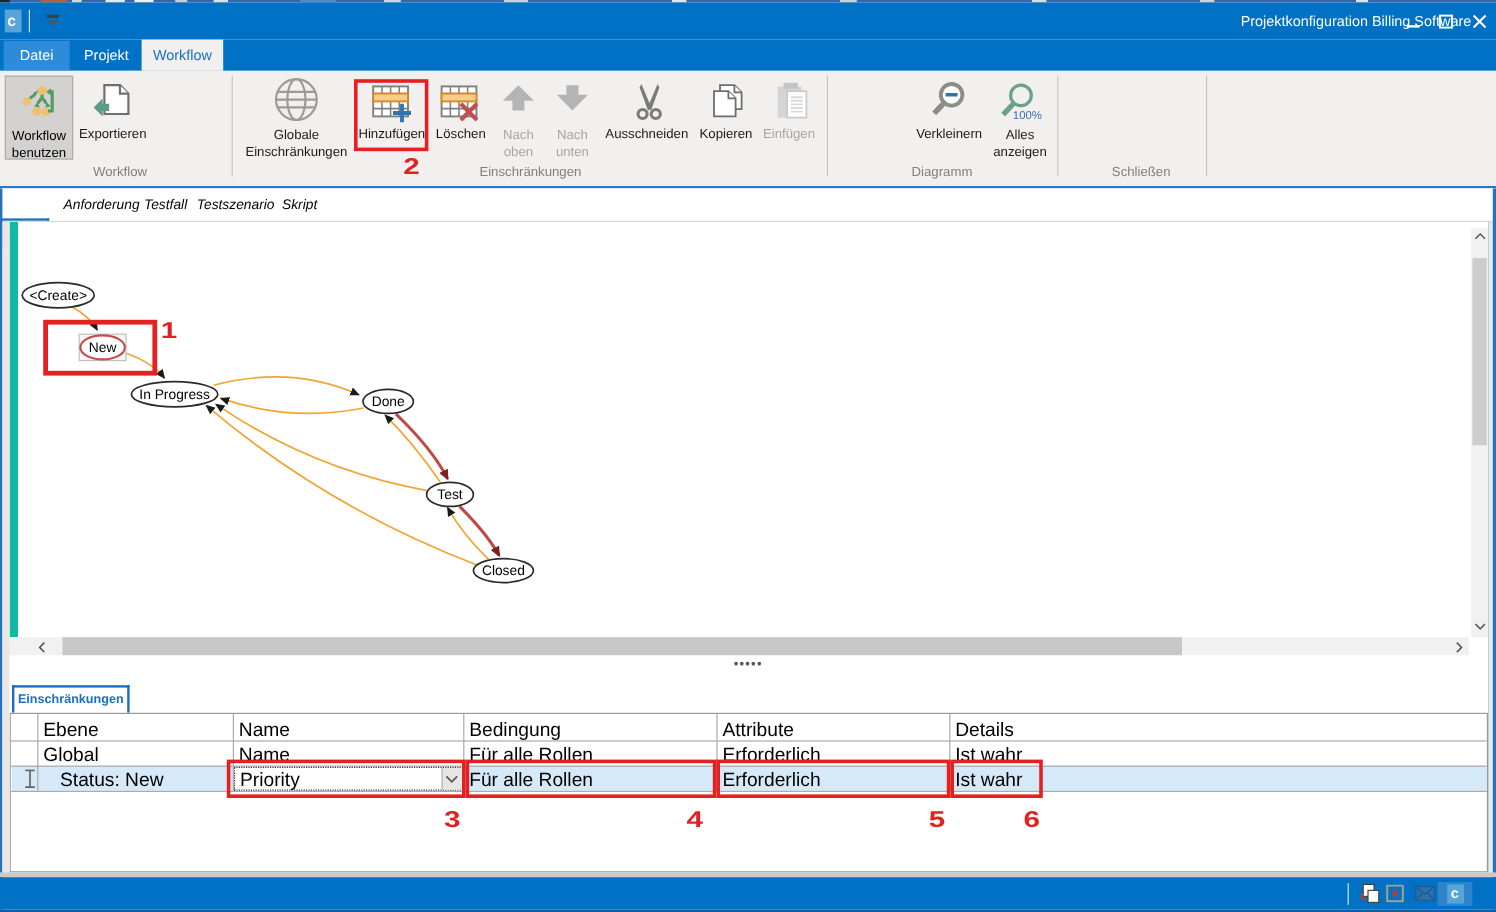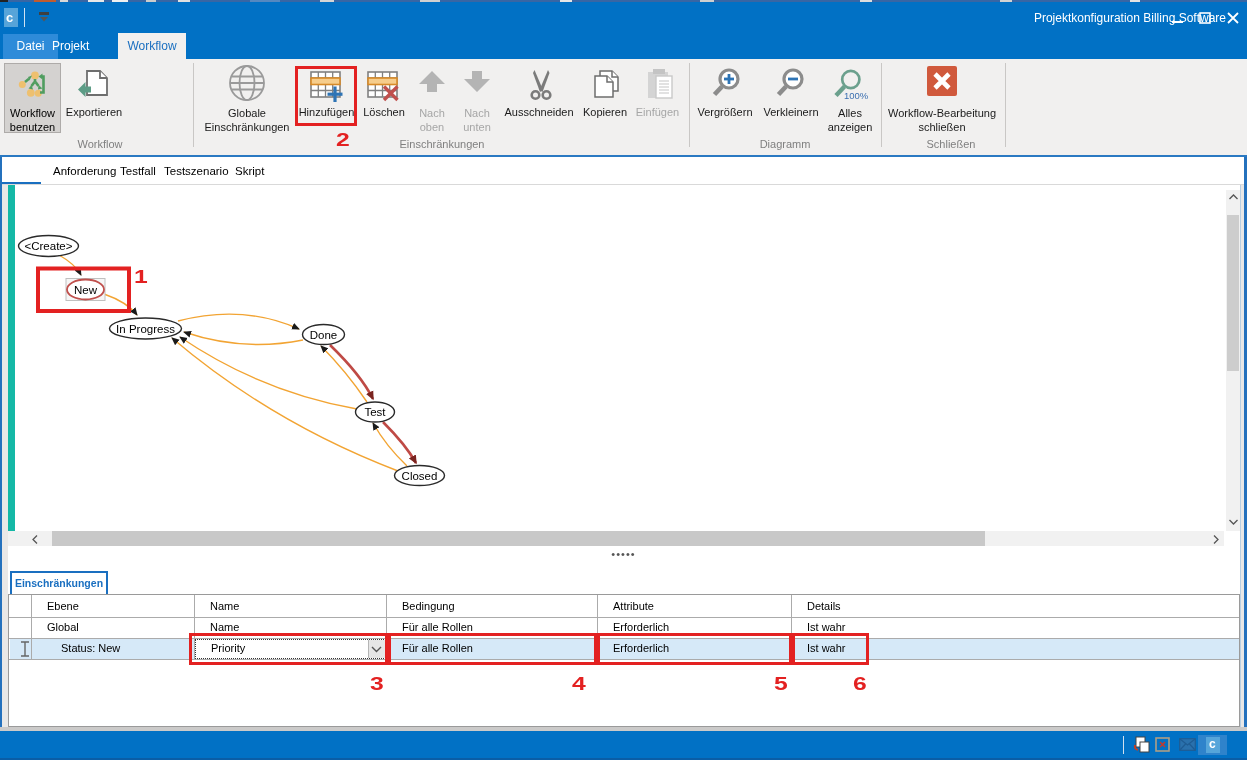--- a/index.html
+++ b/index.html
@@ -13,50 +13,50 @@
 #qlogo { left:4px; top:6px; width:14px; height:19px; background:#57a4d9; }
 #qlogo span { position:absolute; left:2px; top:2px; font-size:13px; font-weight:bold; color:#fff; }
 #qsep { left:24px; top:6px; width:1px; height:19px; background:#cfe2f2; }
 #title { left:0; top:9px; width:1226px; text-align:right; color:#fff; font-size:12px; }
 
 .winbtn { top:9px; height:14px; color:#fff; }
 
 #tabrow { left:0; top:33px; width:1247px; height:26px; background:#0171c5; }
 .rtab { position:absolute; top:1px; height:25px; line-height:25px; text-align:center; color:#fff; font-size:12px; }
 #tab-datei { left:3px; width:55px; background:#2e8bd9; }
-#tab-projekt { left:52px; width:36px; }
+#tab-projekt { left:70px; width:36px; }
 #tab-workflow { left:118px; width:68px; background:#f1f0ef; color:#1a6fc0; top:0; height:26px; line-height:26px; }
 
 #ribbon { left:0; top:59px; width:1247px; height:96px; background:#f1f0ef; }
 .rbtn { position:absolute; top:3px; text-align:center; font-size:11px; color:#1a1a1a; }
 .rbtn .ic { display:block; margin:2px auto 4px auto; }
 .rlabel { position:absolute; top:79px; font-size:11px; color:#7f7f7f; text-align:center; }
 .rsep { position:absolute; top:4px; width:1px; height:84px; background:#c9c7c5; }
 .gray { color:#a6a6a6; }
 #wfbtn { left:4px; top:4px; width:57px; height:70px; background:#d4d2d0; border:1px solid #aeaba9; text-align:center; font-size:11px; }
 .redbox { position:absolute; border:3.5px solid #e32121; }
 .rednum { position:absolute; color:#e32121; font-weight:bold; font-size:19px; font-family:"Liberation Sans",sans-serif; transform:scaleX(1.3); transform-origin:0 50%; }
 #ribbonline { left:0; top:155px; width:1247px; height:2px; background:#2a79c2; }
 
 #doctabs { left:0; top:157px; width:1247px; height:28px; background:#fff; }
-#doctabs .dt { position:absolute; top:8px; font-size:11.5px; color:#000; }
+#doctabs .dt { position:absolute; top:8px; font-size:11.5px; color:#000;font-style:italic; }
 #fehlertab { left:6px; top:3px; width:41px; height:25px; border:2px solid #1a6fc0; border-bottom:none; color:#1a6fc0; font-weight:bold; font-size:10.5px; text-align:center; line-height:23px; background:#fff; z-index:2;margin-top:25px; }
 #dtline { left:0; top:184px; width:1247px; height:1px; background:#d9d9d9; }
 
 #diagram { left:8px; top:185px; width:1219px; height:346px; background:#fff; border-left:7px solid #14b8a6; }
 #vscroll { left:1226px; top:190px; width:14px; height:341px; background:#f1f1f1; }
 #vthumb { left:1227px; top:215px; width:12px; height:156px; background:#cdcdcd; }
 #hscroll { left:8px; top:531px; width:1216px; height:15px; background:#f1f1f1; }
 #hthumb { left:52px; top:531px; width:933px; height:15px; background:#c8c8c8; }
 #splitdots { left:0; top:548px; width:1247px; height:10px; text-align:center; font-size:11px; color:#555; letter-spacing:1px; }
 
 #etab { left:10px; top:571px; width:98px; height:23px; border:2px solid #1a6fc0; border-bottom:none; color:#1a6fc0; font-weight:bold; font-size:10.5px; text-align:center; line-height:21px; background:#fff; }
 
 #tablewrap { left:8px; top:594px; width:1232px; height:133px; border:1px solid #9a9a9a; background:#fff; }
-.tcell { position:absolute; font-size:11px; color:#000; padding:3px 0 0 16px; height:21px; overflow:hidden; white-space:nowrap; }
+.tcell { position:absolute; font-size:16px; color:#000; padding:3px 0 0 5px; height:21px; overflow:hidden; white-space:nowrap; }
 .tline-h { position:absolute; left:0; width:1230px; height:1px; background:#ababab; }
 .tline-v { position:absolute; top:0; width:1px; height:64px; background:#ababab; }
 #selrow { position:absolute; left:1px; top:43px; width:1229px; height:21px; background:#d6e9f8; }
 
 #graystrip { left:0; top:727px; width:1247px; height:4px; background:#cbcac9; }
 #statusbar { left:0; top:731px; width:1247px; height:27px; background:#0171c5; }
 #statusbottom { left:0; top:758px; width:1247px; height:2px; background:#0a5da6; }
 </style>
 </head>
 <body>
@@ -219,57 +219,39 @@
       <rect x="18" y="12" width="16" height="22" fill="#fff" stroke="#c9c9c9" stroke-width="1.4"></rect>
       <g stroke="#d9d9d9" stroke-width="1.6">
         <path d="M21 17 L31 17 M21 20 L31 20 M21 23 L31 23 M21 26 L31 26 M21 29 L31 29"></path>
       </g>
     </svg>
     Einfügen
   </div>
   <div class="rsep" style="left:689px"></div>
   <div class="rlabel" style="left:392px;width:100px">Einschränkungen</div>
 
-  <div class="rbtn" style="left:691px;width:68px">
-    <svg class="ic" width="40" height="38">
-      <circle cx="24" cy="15" r="9" fill="#fff" stroke="#8c8c8c" stroke-width="3.2"></circle>
-      <path d="M17 22.5 L9.5 30.5" stroke="#8c8c8c" stroke-width="4.6"></path>
-      <g stroke="#2e74b5" stroke-width="2.8">
-        <path d="M24 10 L24 20"></path>
-          <path d="M19 15 L29 15"></path>
-      </g>
-    </svg>
-    Vergrößern
-  </div>
   <div class="rbtn" style="left:756px;width:70px">
     <svg class="ic" width="40" height="38">
       <circle cx="22" cy="15" r="9" fill="#fff" stroke="#8c8c8c" stroke-width="3.2"></circle>
       <path d="M15 22.5 L7.5 30.5" stroke="#8c8c8c" stroke-width="4.6"></path>
       <path d="M17 15 L27 15" stroke="#2e74b5" stroke-width="2.8"></path>
     </svg>
     Verkleinern
   </div>
   <div class="rbtn" style="left:818px;width:64px;line-height:14px">
     <svg class="ic" width="44" height="38">
       <circle cx="22.8" cy="15.5" r="8.6" fill="#f1f0ef" stroke="#6ba08d" stroke-width="2.7"></circle>
       <path d="M16.5 22.5 L8 31.5" stroke="#6ba08d" stroke-width="4.4"></path>
       <text x="16" y="35" font-size="9.5" fill="#3b6fb0" font-family="Liberation Sans">100%</text>
     </svg>
     Alles<br>anzeigen
   </div>
   <div class="rsep" style="left:881px"></div>
   <div class="rlabel" style="left:745px;width:80px">Diagramm</div>
 
-  <div class="rbtn" style="left:882px;width:120px;line-height:14px">
-    <svg class="ic" width="34" height="38">
-      <rect x="2" y="2" width="30" height="30" rx="2" fill="#d0593c"></rect>
-      <path d="M10 10 L24 24 M24 10 L10 24" stroke="#fff" stroke-width="4.6"></path>
-    </svg>
-    Workflow-Bearbeitung<br>schließen
-  </div>
   <div class="rsep" style="left:1005px"></div>
   <div class="rlabel" style="left:911px;width:80px">Schließen</div>
 </div>
 <div id="ribbonline" class="abs"></div>
 <div class="redbox" style="left:295px;top:66px;width:62px;height:60px"></div>
 <div class="rednum" style="left:336px;top:129px">2</div>
 <div id="doctabs" class="abs">
   <div id="fehlertab">Fehler</div>
   <div class="dt" style="left:53px">Anforderung</div>
   <div class="dt" style="left:120px">Testfall</div>

